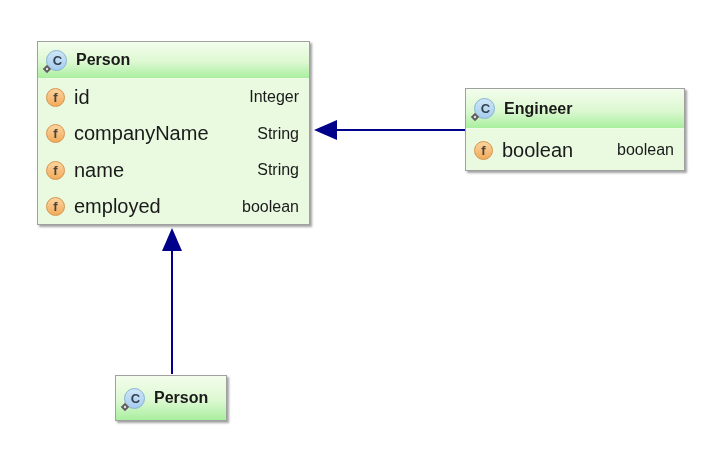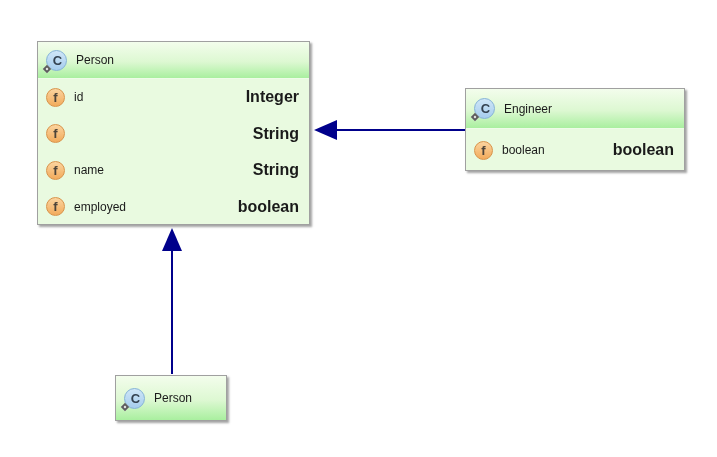--- a/index.html
+++ b/index.html
@@ -29,34 +29,34 @@
     color: #1a1a1a;
   }
   .class-header {
     display: flex;
     align-items: center;
     gap: 9px;
     padding: 0 8px;
     background: linear-gradient(to bottom, #f3fdec 0%, #ddf8d2 55%, #a9ef9f 100%);
     border-bottom: 1px solid #eefce8;
   }
-  .class-title { font-size: 12px; }
+  .class-title { font-size: 16px; font-weight: bold; }
   .field-row {
     display: flex;
     align-items: center;
     padding: 0 10px 0 8px;
   }
   .field-left {
     display: flex;
     align-items: center;
     gap: 9px;
     flex: 1;
   }
-  .field-name { font-size: 12px; }
-  .field-type { font-size: 16px; text-align: right; font-weight: bold; }
+  .field-name { font-size: 20px; }
+  .field-type { font-size: 16px; text-align: right; }
 
   
   .box-person { left: 37px; top: 41px; width: 273px; height: 184px; }
   .box-person .class-header { height: 37px; }
   .box-person .field-row { height: 36.5px; }
 
   
   .box-engineer { left: 465px; top: 88px; width: 220px; height: 83px; }
   .box-engineer .class-header { height: 40px; }
   .box-engineer .field-row { height: 42px; }
@@ -136,20 +136,21 @@
     <div class="field-row">
       <span class="field-left">
         <span class="ficon">f</span>
         <span class="field-name">id</span>
       </span>
       <span class="field-type">Integer</span>
     </div>
     <div class="field-row">
       <span class="field-left">
         <span class="ficon">f</span>
+        <span class="field-name">companyName</span>
       </span>
       <span class="field-type">String</span>
     </div>
     <div class="field-row">
       <span class="field-left">
         <span class="ficon">f</span>
         <span class="field-name">name</span>
       </span>
       <span class="field-type">String</span>
     </div>

